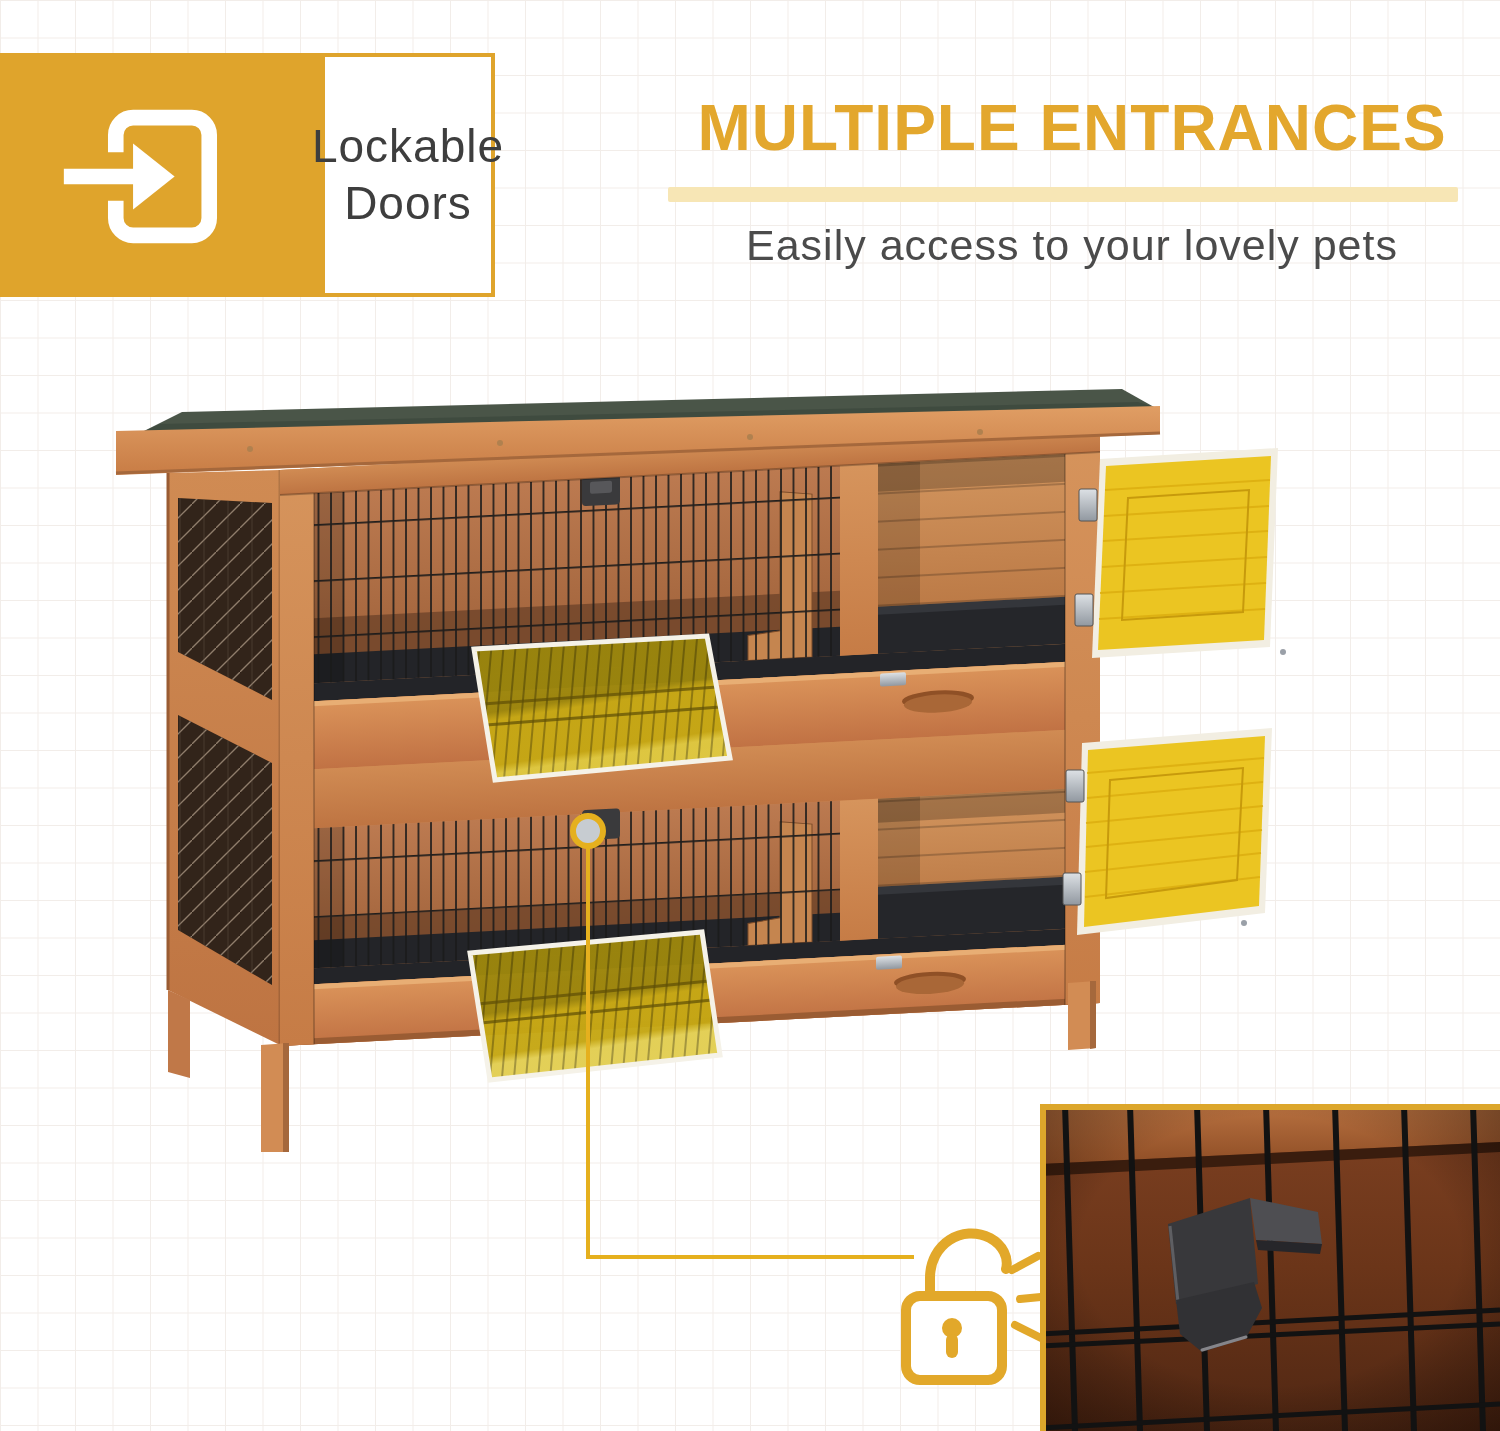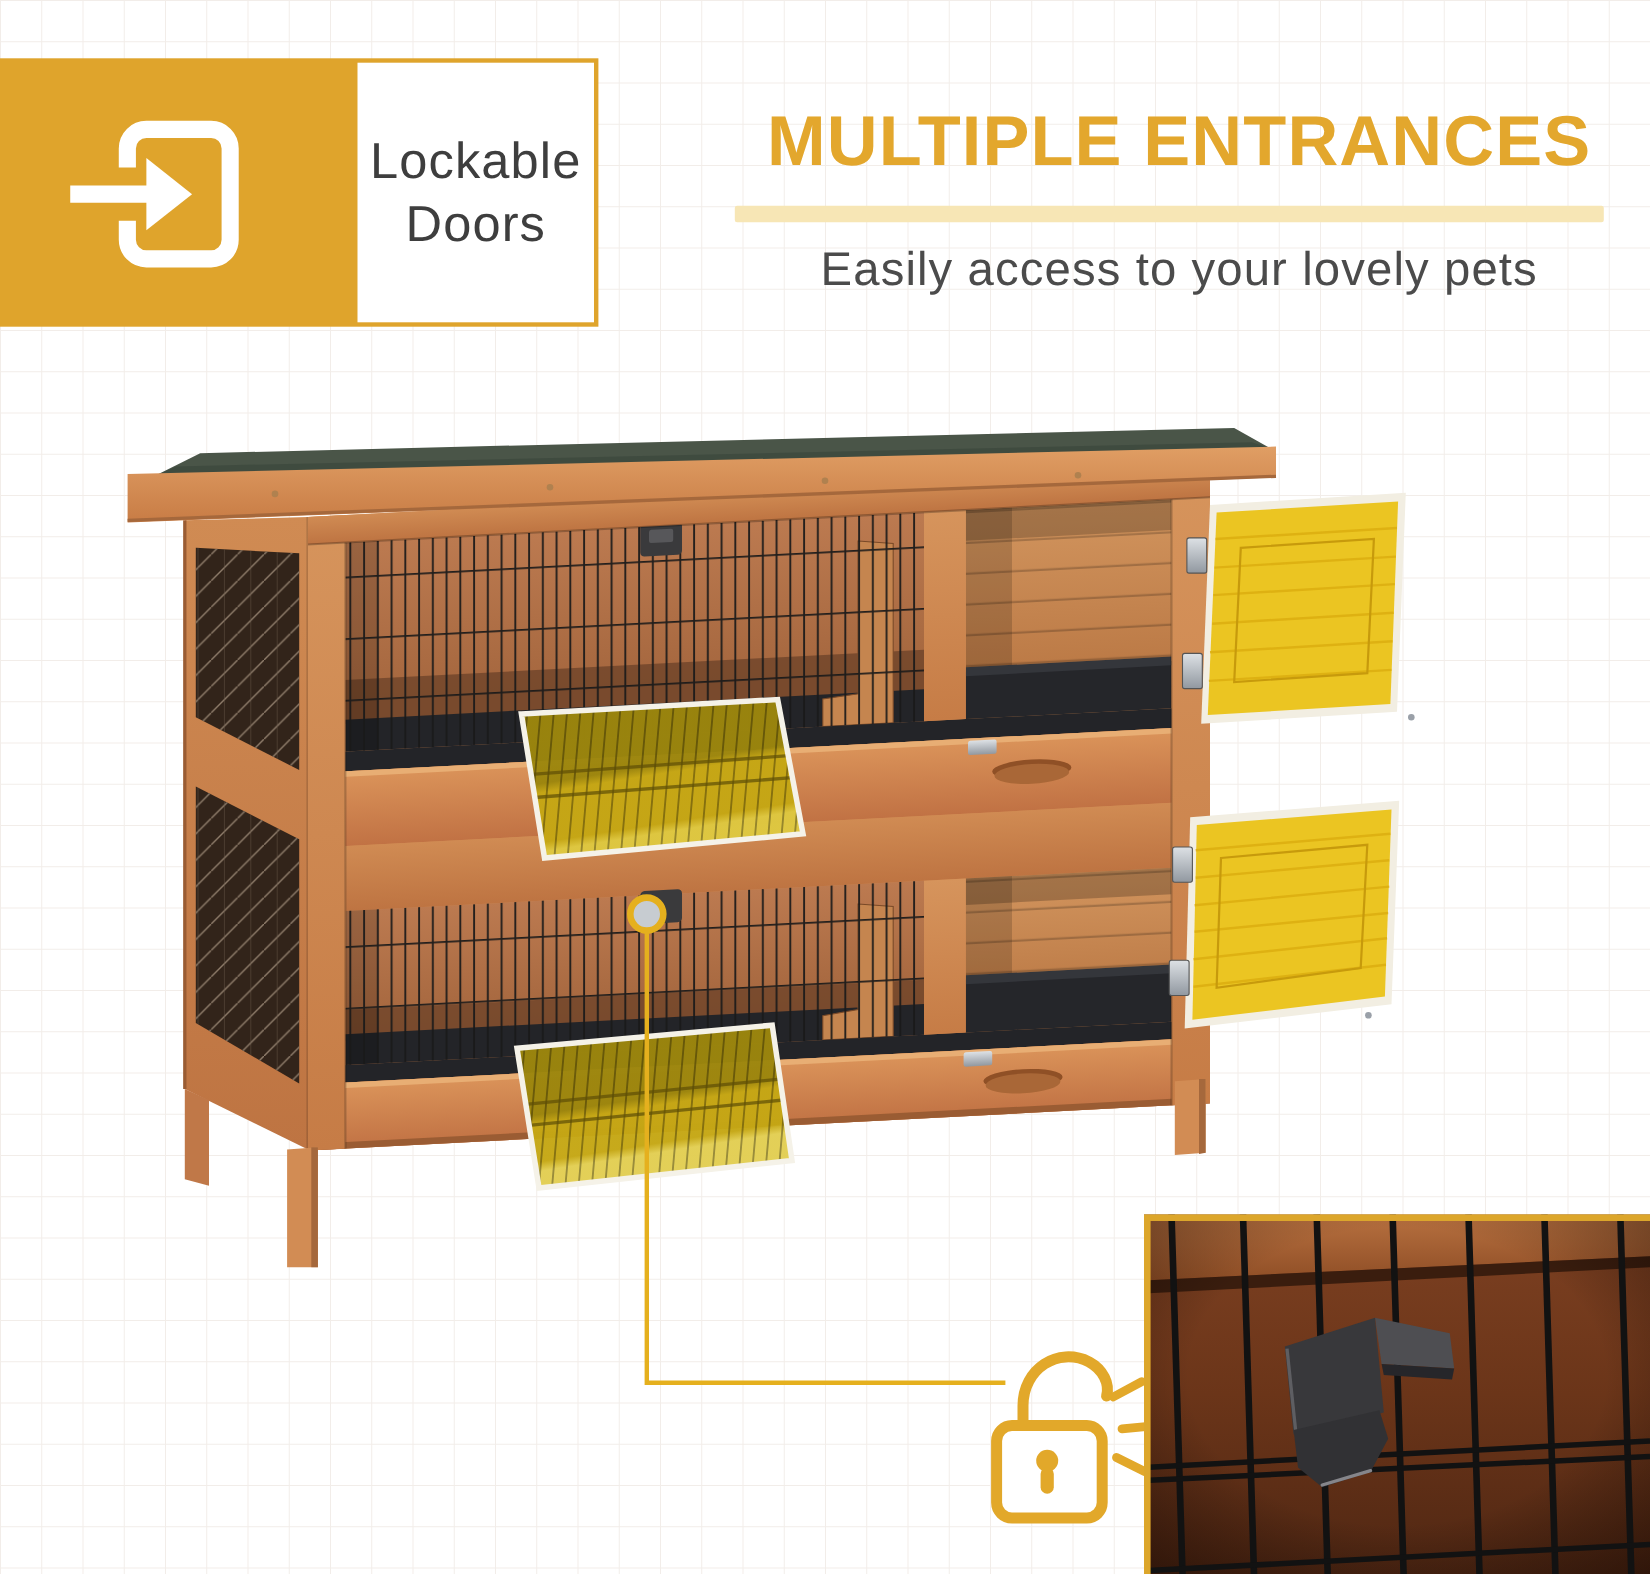--- a/index.html
+++ b/index.html
@@ -6,21 +6,21 @@
   .canvas{
     position:relative;width:1500px;height:1431px;overflow:hidden;
     font-family:"Liberation Sans",sans-serif;
     background-color:#ffffff;
     background-image:
       linear-gradient(#f2ede9 1px, transparent 1px),
       linear-gradient(90deg, #f2ede9 1px, transparent 1px);
     background-size:37.5px 37.5px;
   }
   
-  .badge{position:absolute;left:0;top:53px;width:544px;height:244px;background:#DFA42C;}
+  .badge{position:absolute;left:0;top:53px;width:495px;height:244px;background:#DFA42C;}
   .badge-icon-box{position:absolute;left:0;top:0;width:325px;height:244px;}
   .badge-icon-box svg{position:absolute;left:50px;top:36px;}
   .badge-label-box{
     position:absolute;left:325px;top:4px;right:4px;bottom:4px;background:#ffffff;
     display:flex;flex-direction:column;align-items:center;justify-content:center;
   }
   .badge-label-box span{
     font-size:46px;font-weight:400;color:#3E3E3E;line-height:1.24;letter-spacing:1px;
   }
   

